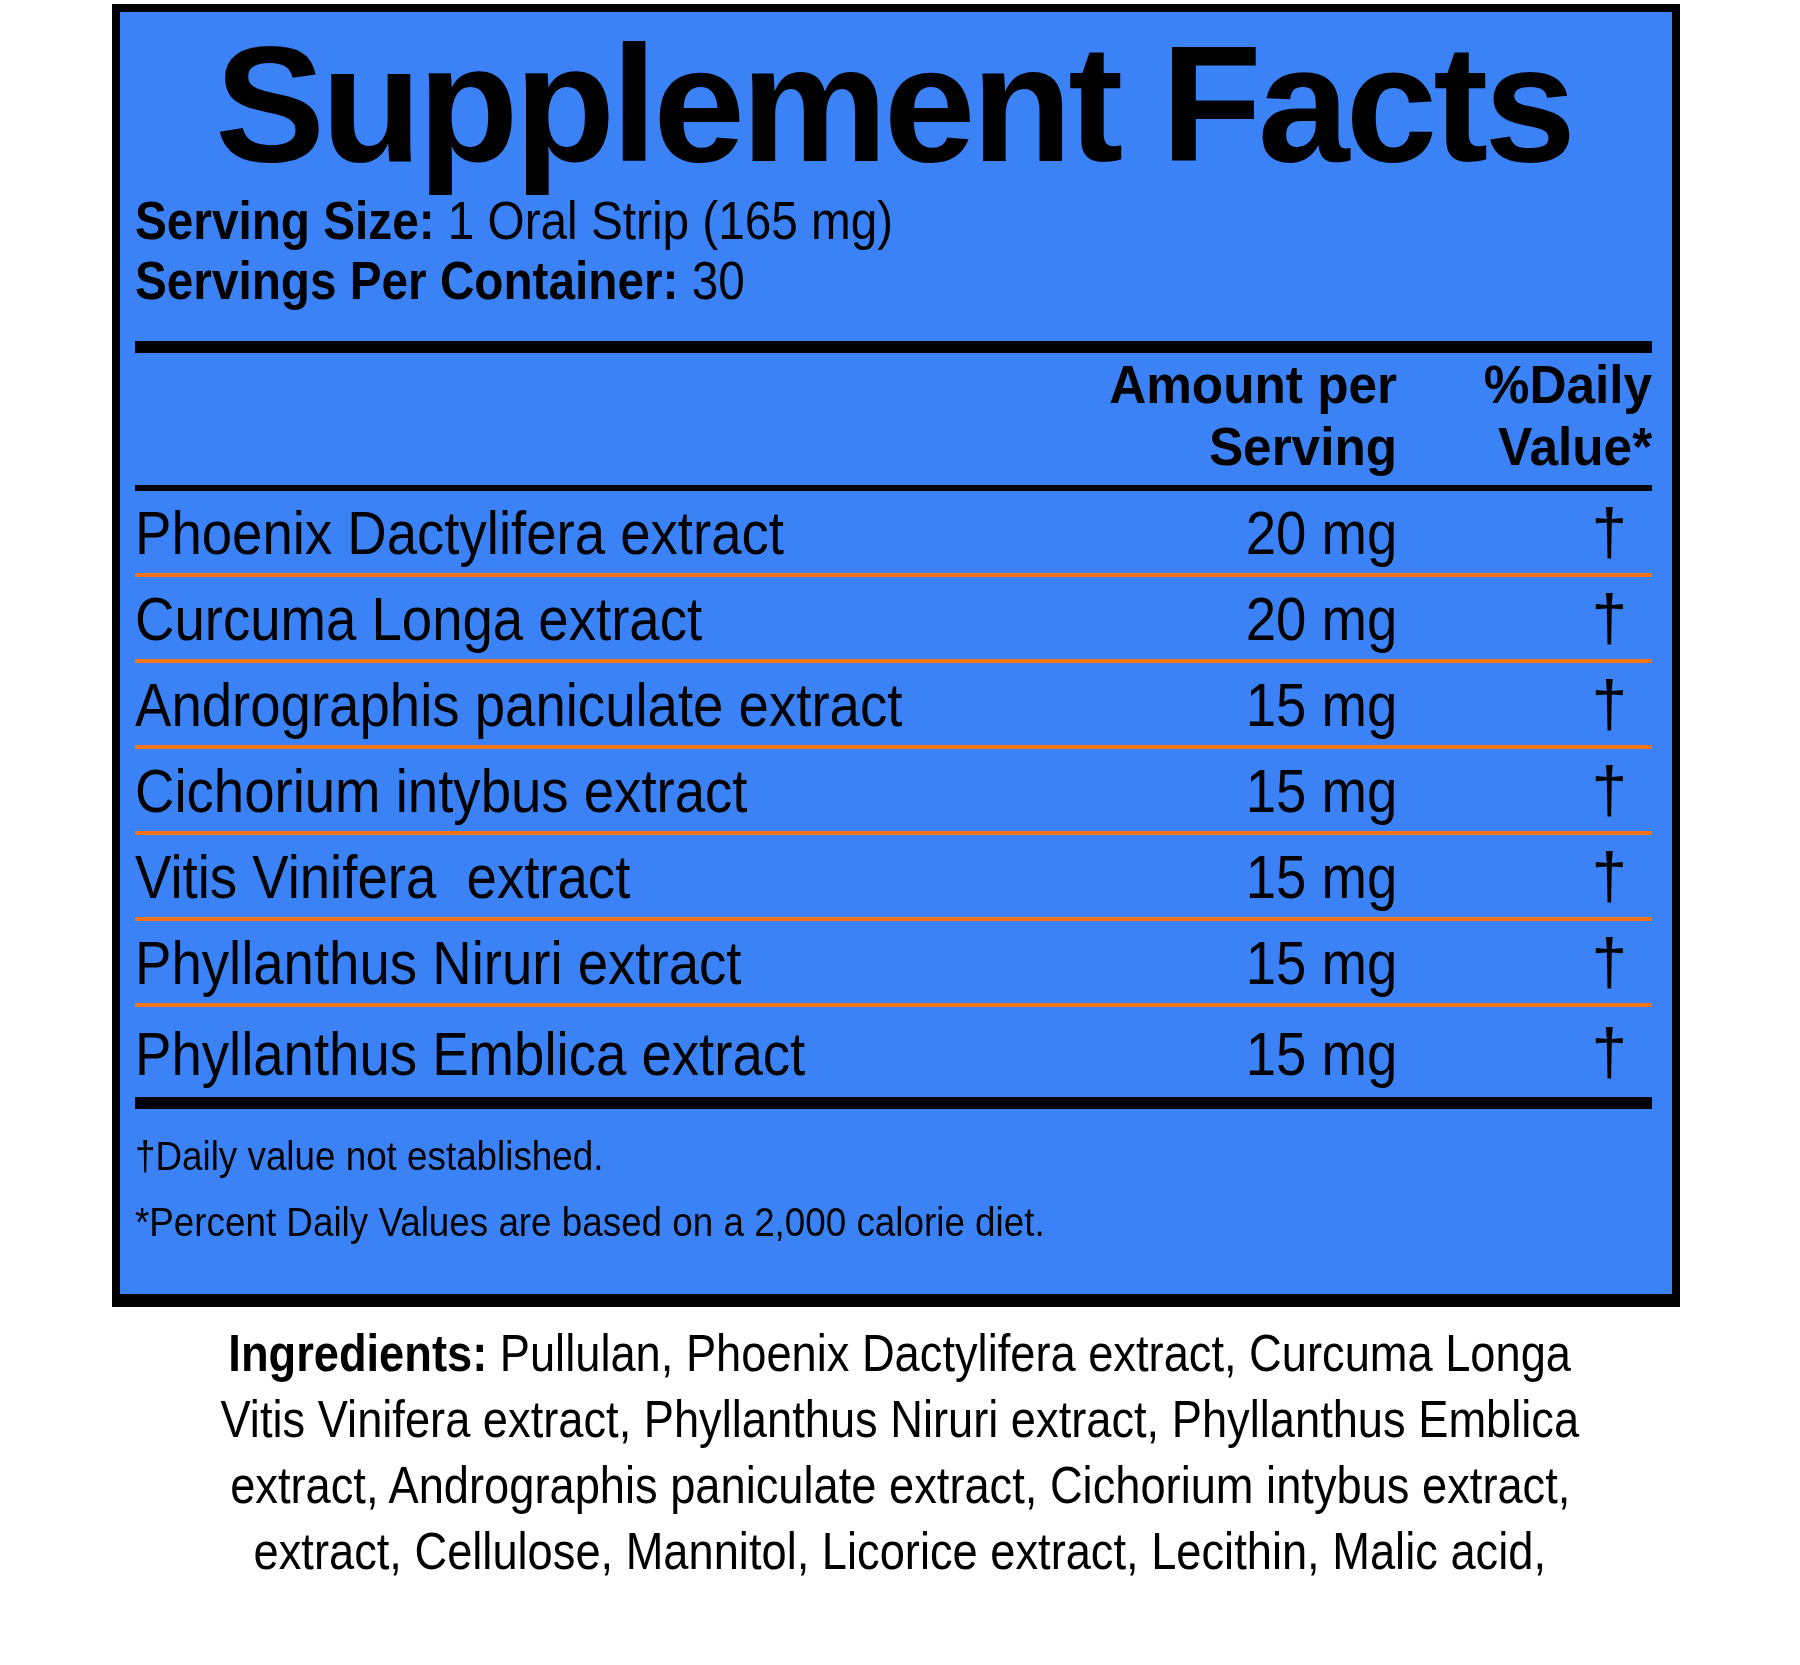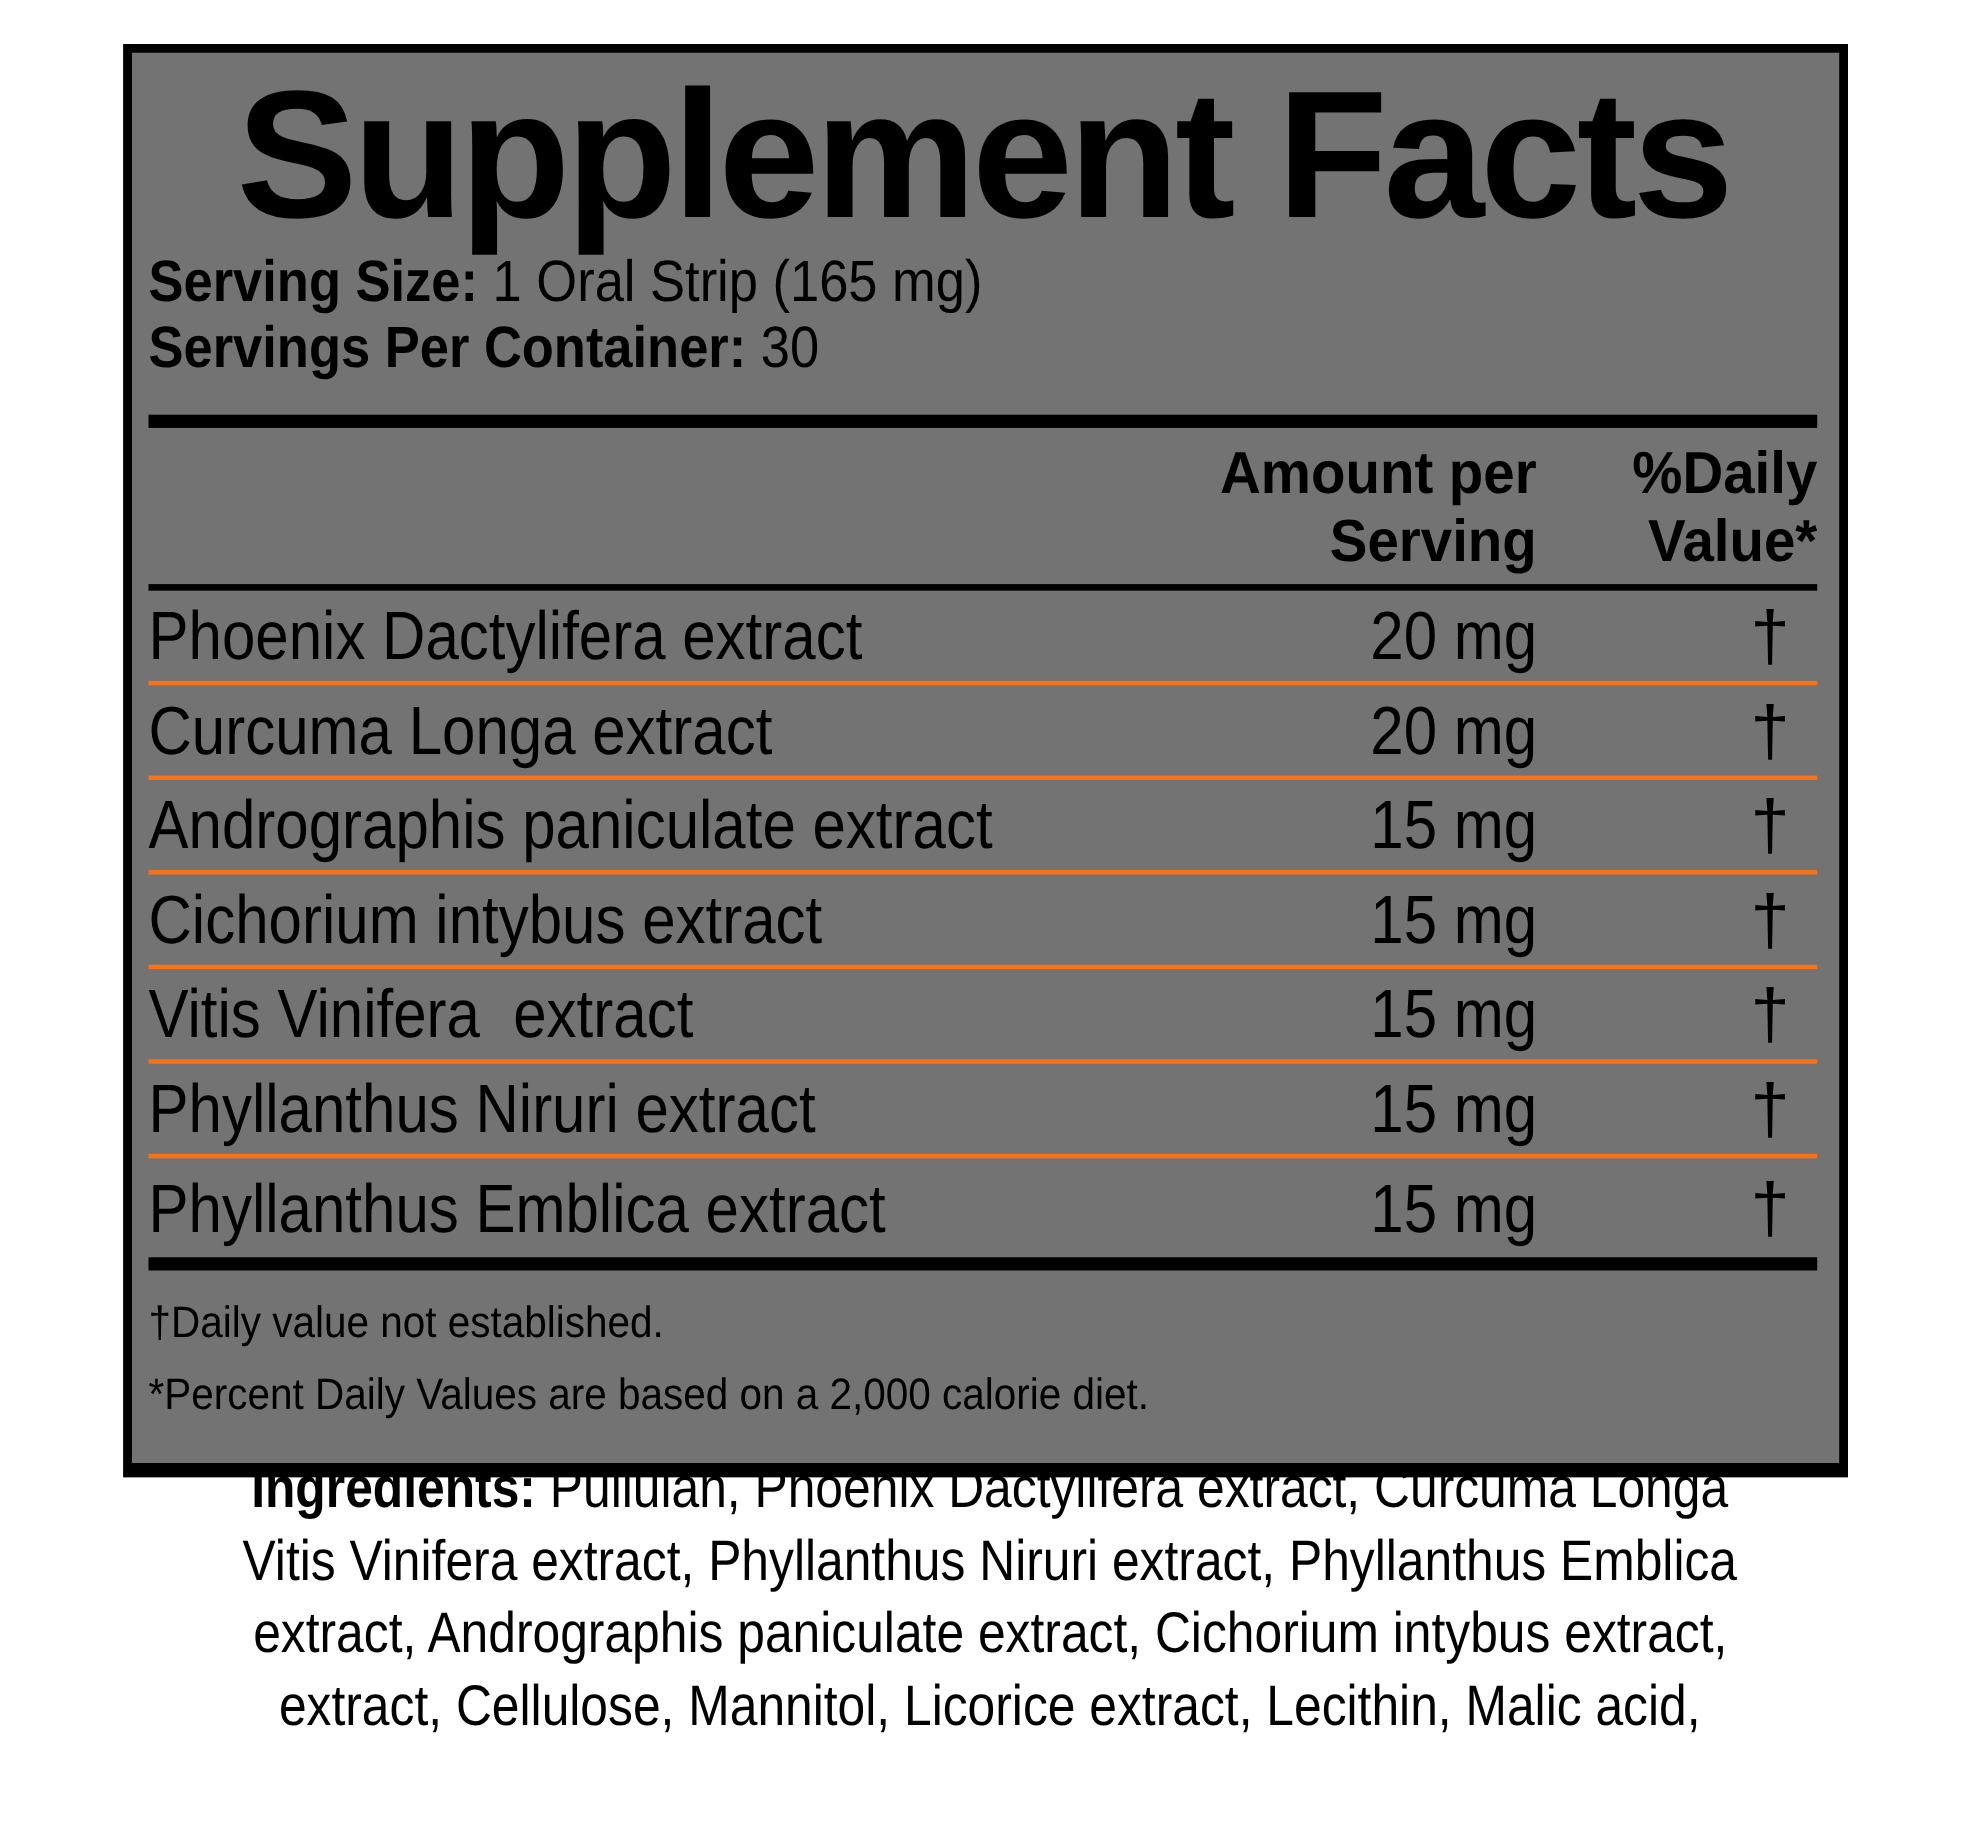--- a/index.html
+++ b/index.html
@@ -11,43 +11,42 @@
     overflow: hidden;
   }
   .sf-box {
     position: absolute;
     left: 112px; top: 4px;
     width: 1568px; height: 1303px;
     box-sizing: border-box;
     border: 8px solid #000;
     border-bottom-width: 13px;
     padding: 0 20px 0 15px;
-    background: #737373;
-    margin-top: 36px;
+    background: #3b82f6;
   }
   .title {
     margin-top: 10px;
     text-align: center;
     font-size: 165px;
     font-weight: bold;
     letter-spacing: -4px;
     line-height: 1.0;
     white-space: nowrap;
   }
   .serving-info { margin-top: 4px; font-size: 53px; line-height: 60px; }
   .serving-info .line { white-space: pre; }
   .b { font-weight: bold; }
   .cx { display: inline-block; transform: scaleX(0.9); transform-origin: 0 50%; white-space: pre; }
   .bar-thick { height: 12px; background: #000; }
   .bar1 { margin-top: 30px; }
   .bar2 { margin-top: 8px; }
   .line-thin { height: 6px; background: #000; margin-top: 8px; }
   .hdr {
     display: flex; align-items: flex-end;
-    padding-top: 10px;
+    padding-top: 0;
     font-size: 54px; font-weight: bold; line-height: 62px;
   }
   .hdr .spacer { flex: 1; }
   .hdr .amount-hdr { text-align: right; }
   .hdr .dv-hdr { width: 255px; text-align: right; }
   .hdr .cxh { display: inline-block; transform: scaleX(0.95); transform-origin: 100% 50%; white-space: pre; text-align: right; }
   .row {
     display: flex; align-items: center;
     height: 82px;
     border-bottom: 4px solid #f97316;

